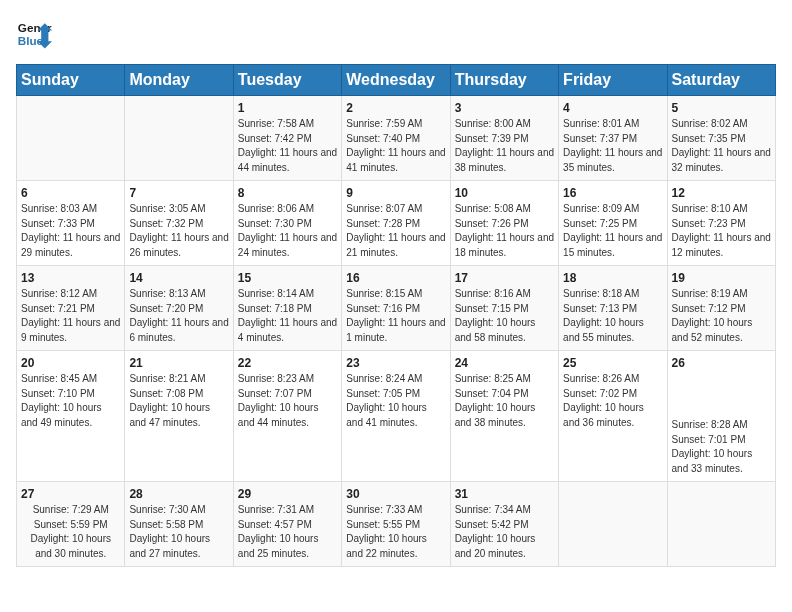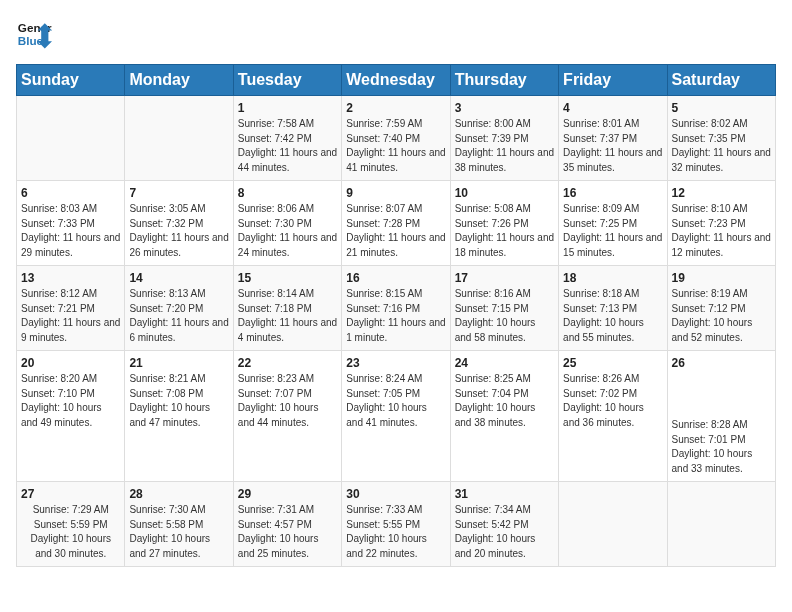--- a/index.html
+++ b/index.html
@@ -228,21 +228,21 @@
         <td>
           <span class="day-num">19</span>
           <div class="day-info" style="white-space: pre-line;">Sunrise: 8:19 AM
 Sunset: 7:12 PM
 Daylight: 10 hours and 52 minutes.</div>
         </td>
       </tr>
       <tr>
         <td>
           <span class="day-num">20</span>
-          <div class="day-info" style="white-space: pre-line;">Sunrise: 8:20 AM
+          <div class="day-info" style="white-space: pre-line;">Sunrise: 8:45 AM
 Sunset: 7:10 PM
 Daylight: 10 hours and 49 minutes.</div>
         </td>
         <td>
           <span class="day-num">21</span>
           <div class="day-info" style="white-space: pre-line;">Sunrise: 8:21 AM
 Sunset: 7:08 PM
 Daylight: 10 hours and 47 minutes.</div>
         </td>
         <td>

